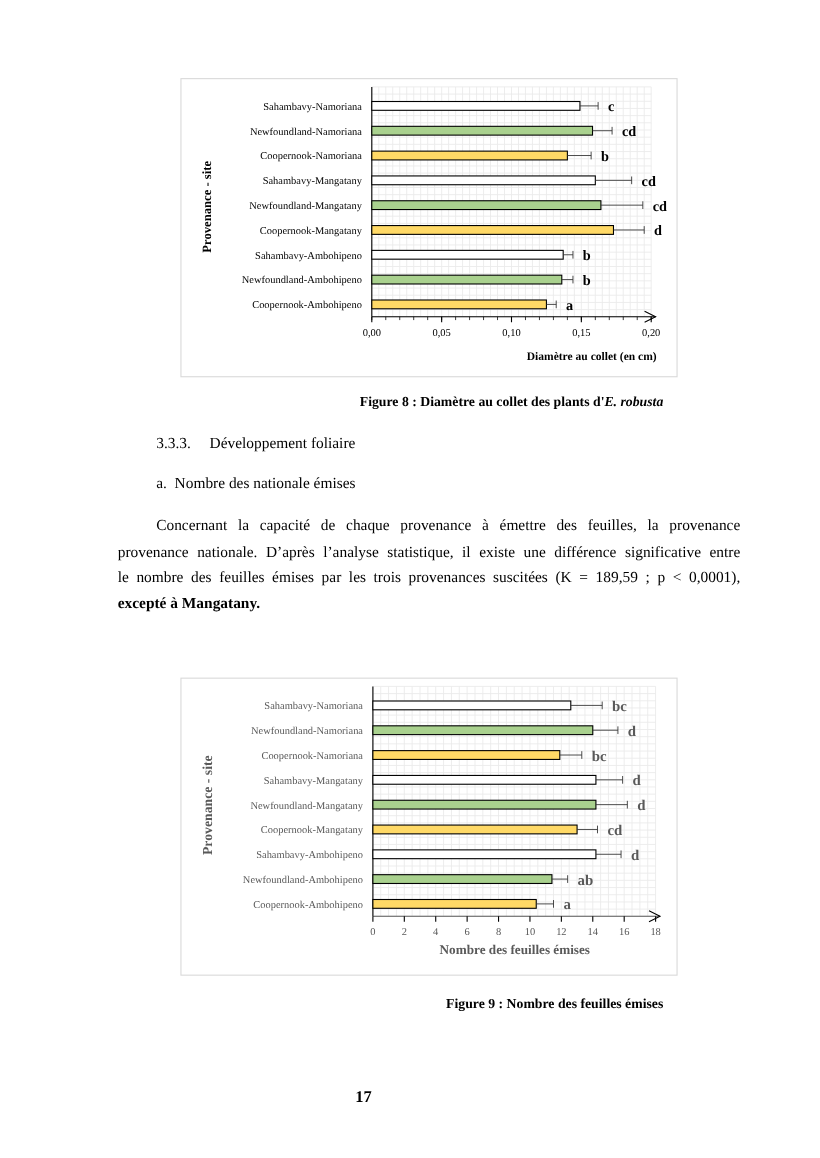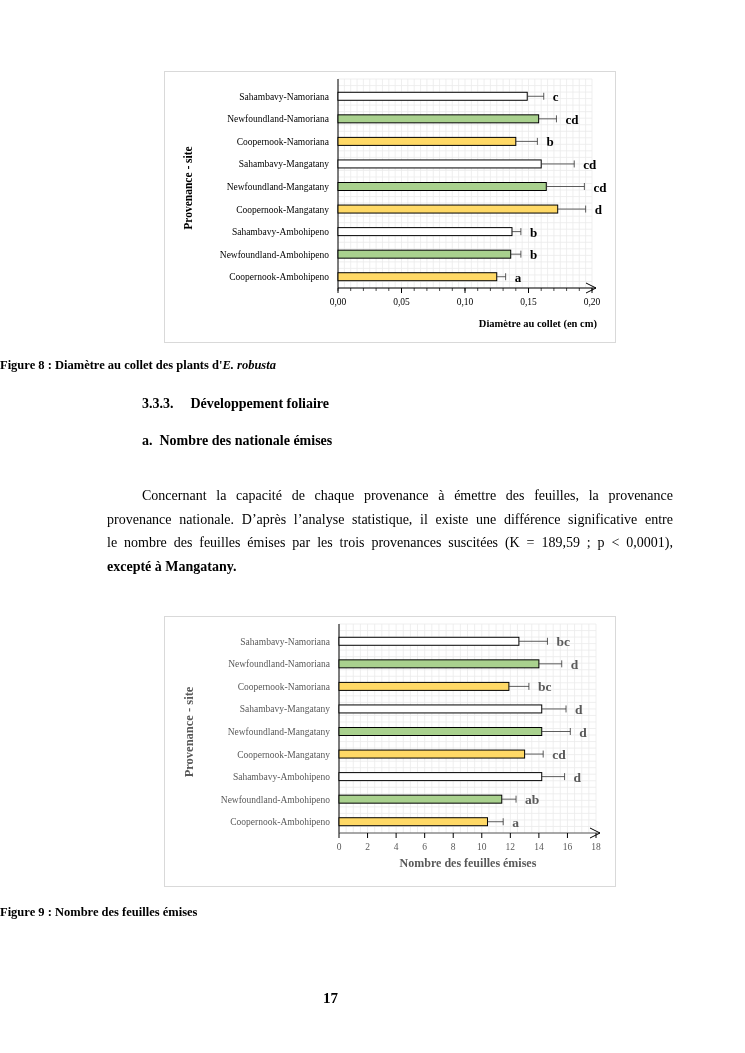--- a/index.html
+++ b/index.html
@@ -2,26 +2,26 @@
 <html><head>
 <meta charset="utf-8">
 <style>
   html, body { margin:0; padding:0; background:#fff; }
   body { width:745px; height:1053px; position:relative; overflow:hidden;
          font-family:"Liberation Serif", serif; color:#000; }
   .chart-box { position:absolute; border:1px solid #d9d9d9; background:#fff; }
   #fig8-box { left:164px; top:71px; width:450px; height:270px; }
   #fig9-box { left:164px; top:616px; width:450px; height:269px; }
   svg text { font-family:"Liberation Serif", serif; }
-  .caption { position:absolute; left:0; width:603px; text-align:left; font-weight:bold; font-size:12.5px; }
-  .heading { position:absolute; left:142px; font-weight:bold; font-size:14px; }
+  .caption { position:absolute; left:0; width:603px; text-align:right; font-weight:bold; font-size:12.5px; }
+  .heading { position:absolute; left:142px; font-weight:normal; font-size:14px; }
   .para { position:absolute; left:107px; width:566px; font-size:14px; line-height:23.5px; text-align:justify; }
   .para .line { display:block; text-align:justify; text-align-last:justify; white-space:nowrap; }
   .para .line.last { text-align-last:left;font-weight:bold; }
-  .para .indent { padding-left:35px;margin-top:17px; }
+  .para .indent { padding-left:35px; }
   .page-num { position:absolute; left:0; width:661px; top:990px; text-align:center; font-weight:bold; font-size:15px; }
 </style>
 </head>
 <body>
 
 <div class="chart-box" id="fig8-box">
   <svg id="fig8-svg" width="450" height="270">
       <g>
         <line x1="173" x2="173" y1="7" y2="216" stroke="#ebebeb" stroke-width="0.8"></line>
         <line x1="179.35" x2="179.35" y1="7" y2="216" stroke="#ebebeb" stroke-width="0.8"></line>

